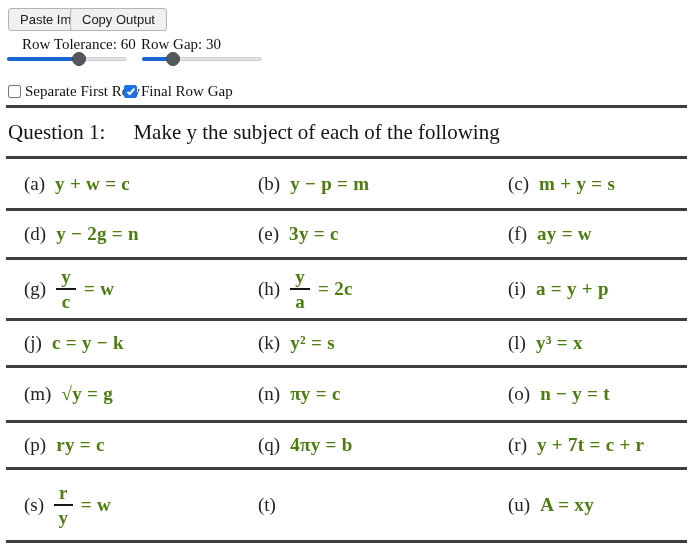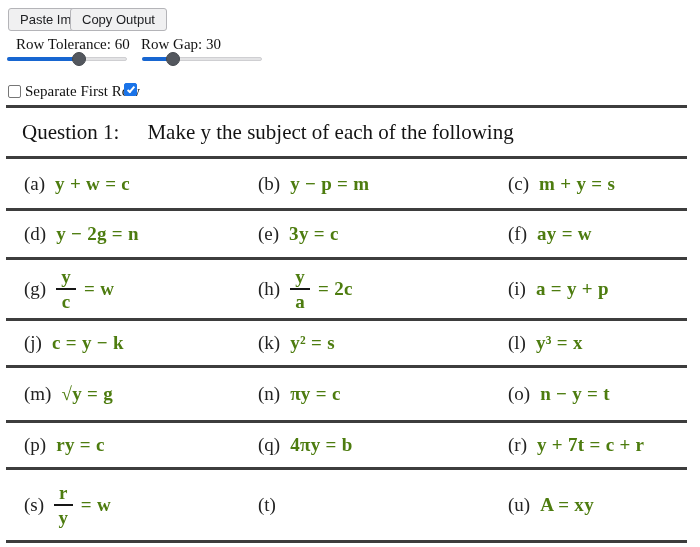--- a/index.html
+++ b/index.html
@@ -14,21 +14,21 @@
     background: #f0f0f1; border: 1px solid #b4b4b8; border-radius: 3px;
     padding: 0 11px; line-height: 21px; cursor: pointer;
   }
   .btn-paste { left: 8px; }
   .btn-copy { left: 70px; }
 
   
   .ctl-label {
     position: absolute; top: 36px; font-size: 15px; color: #111; white-space: nowrap;
   }
-  .lbl-tol { left: 16px; text-align: center; }
+  .lbl-tol { left: 22px; text-align: center; }
   .lbl-gap { left: 141px; }
 
   
   .slider { position: absolute; top: 51px; width: 120px; height: 16px; cursor: pointer; }
   .slider-1 { left: 7px; }
   .slider-2 { left: 142px; }
   .track {
     position: absolute; left: 0; right: 0; top: 6px; height: 4px;
     background: #e3e3e5; border: 1px solid #cfcfd2; border-radius: 3px;
   }
@@ -60,21 +60,21 @@
   .cb-label { font-size: 15px; color: #111; white-space: nowrap; }
 
   
   .worksheet { position: absolute; top: 105px; left: 0; width: 700px; }
   .hline { height: 3px; width: 681px; margin-left: 6px; background: #3d3d3d; }
 
   .wrow {
     display: grid; grid-template-columns: 234px 250px 1fr;
     align-items: center; padding-left: 24px; width: 690px;
   }
-  .r-header { display: flex; align-items: center; height: 48px; padding-left: 22px;
+  .r-header { display: flex; align-items: center; height: 48px; padding-left: 8px;
     font-size: 21px; color: #141414; gap: 28px; }
   .r1 { height: 49px; } .r2 { height: 46px; } .r3 { height: 58px; }
   .r4 { height: 44px; } .r5 { height: 52px; } .r6 { height: 44px; } .r7 { height: 70px; }
 
   .cell { display: flex; align-items: center; gap: 10px; font-size: 19px; }
   .lab { font-weight: 400; color: #222; }
   .eq { font-weight: 600; color: #4d7c0f; letter-spacing: 0.3px; white-space: nowrap; }
   .frac-eq { display: inline-flex; align-items: center; gap: 8px; }
   .frac { display: inline-flex; flex-direction: column; align-items: center; line-height: 1.0; }
   .frac .num { padding: 0 5px 2px; border-bottom: 2px solid #161616; }
@@ -102,20 +102,21 @@
 
 <div class="cb-row">
   <div class="cb-group cb-group-1">
     <span class="cb cb-unchecked"></span>
     <span class="cb-label">Separate First Row</span>
   </div>
   <div class="cb-group cb-group-2">
     <span class="cb cb-checked">
       <span class="checkmark"></span>
     </span>
+    <span class="cb-label">Final Row Gap</span>
   </div>
 </div>
 
 <div class="worksheet">
   <div class="hline"></div>
 
   <div class="wrow r-header">
     <span>Question 1:</span>
     <span>Make y the subject of each of the following</span>
   </div>

